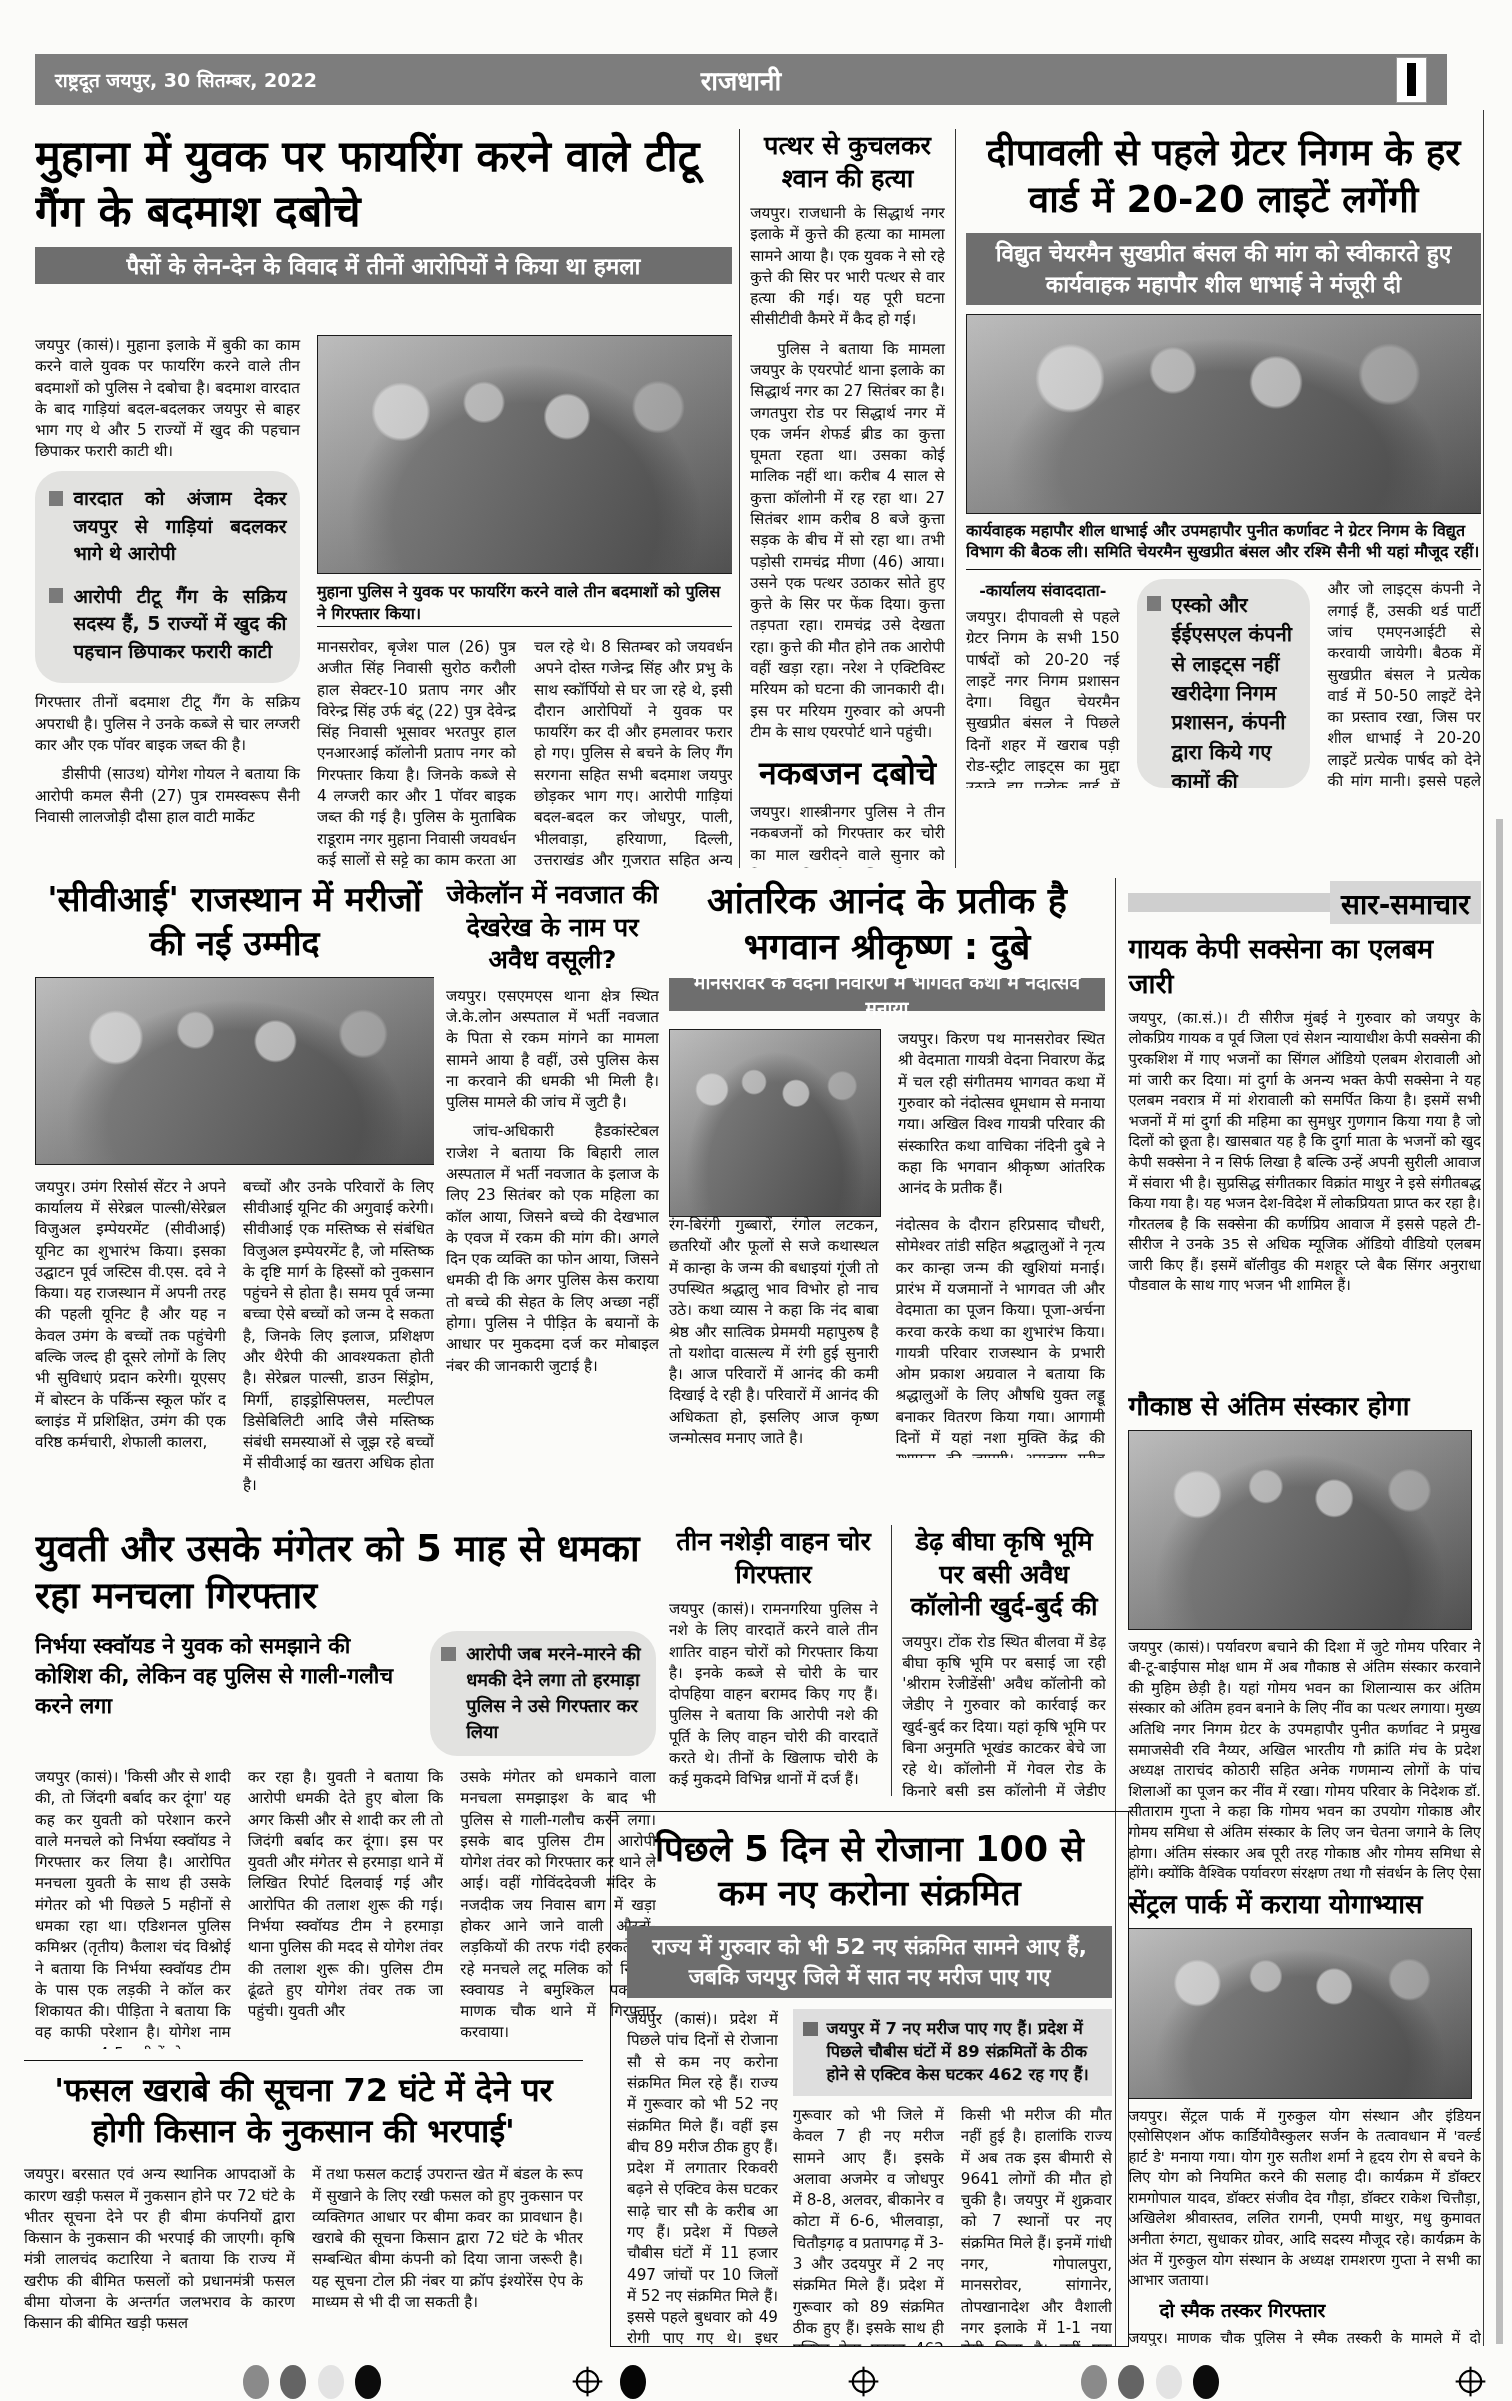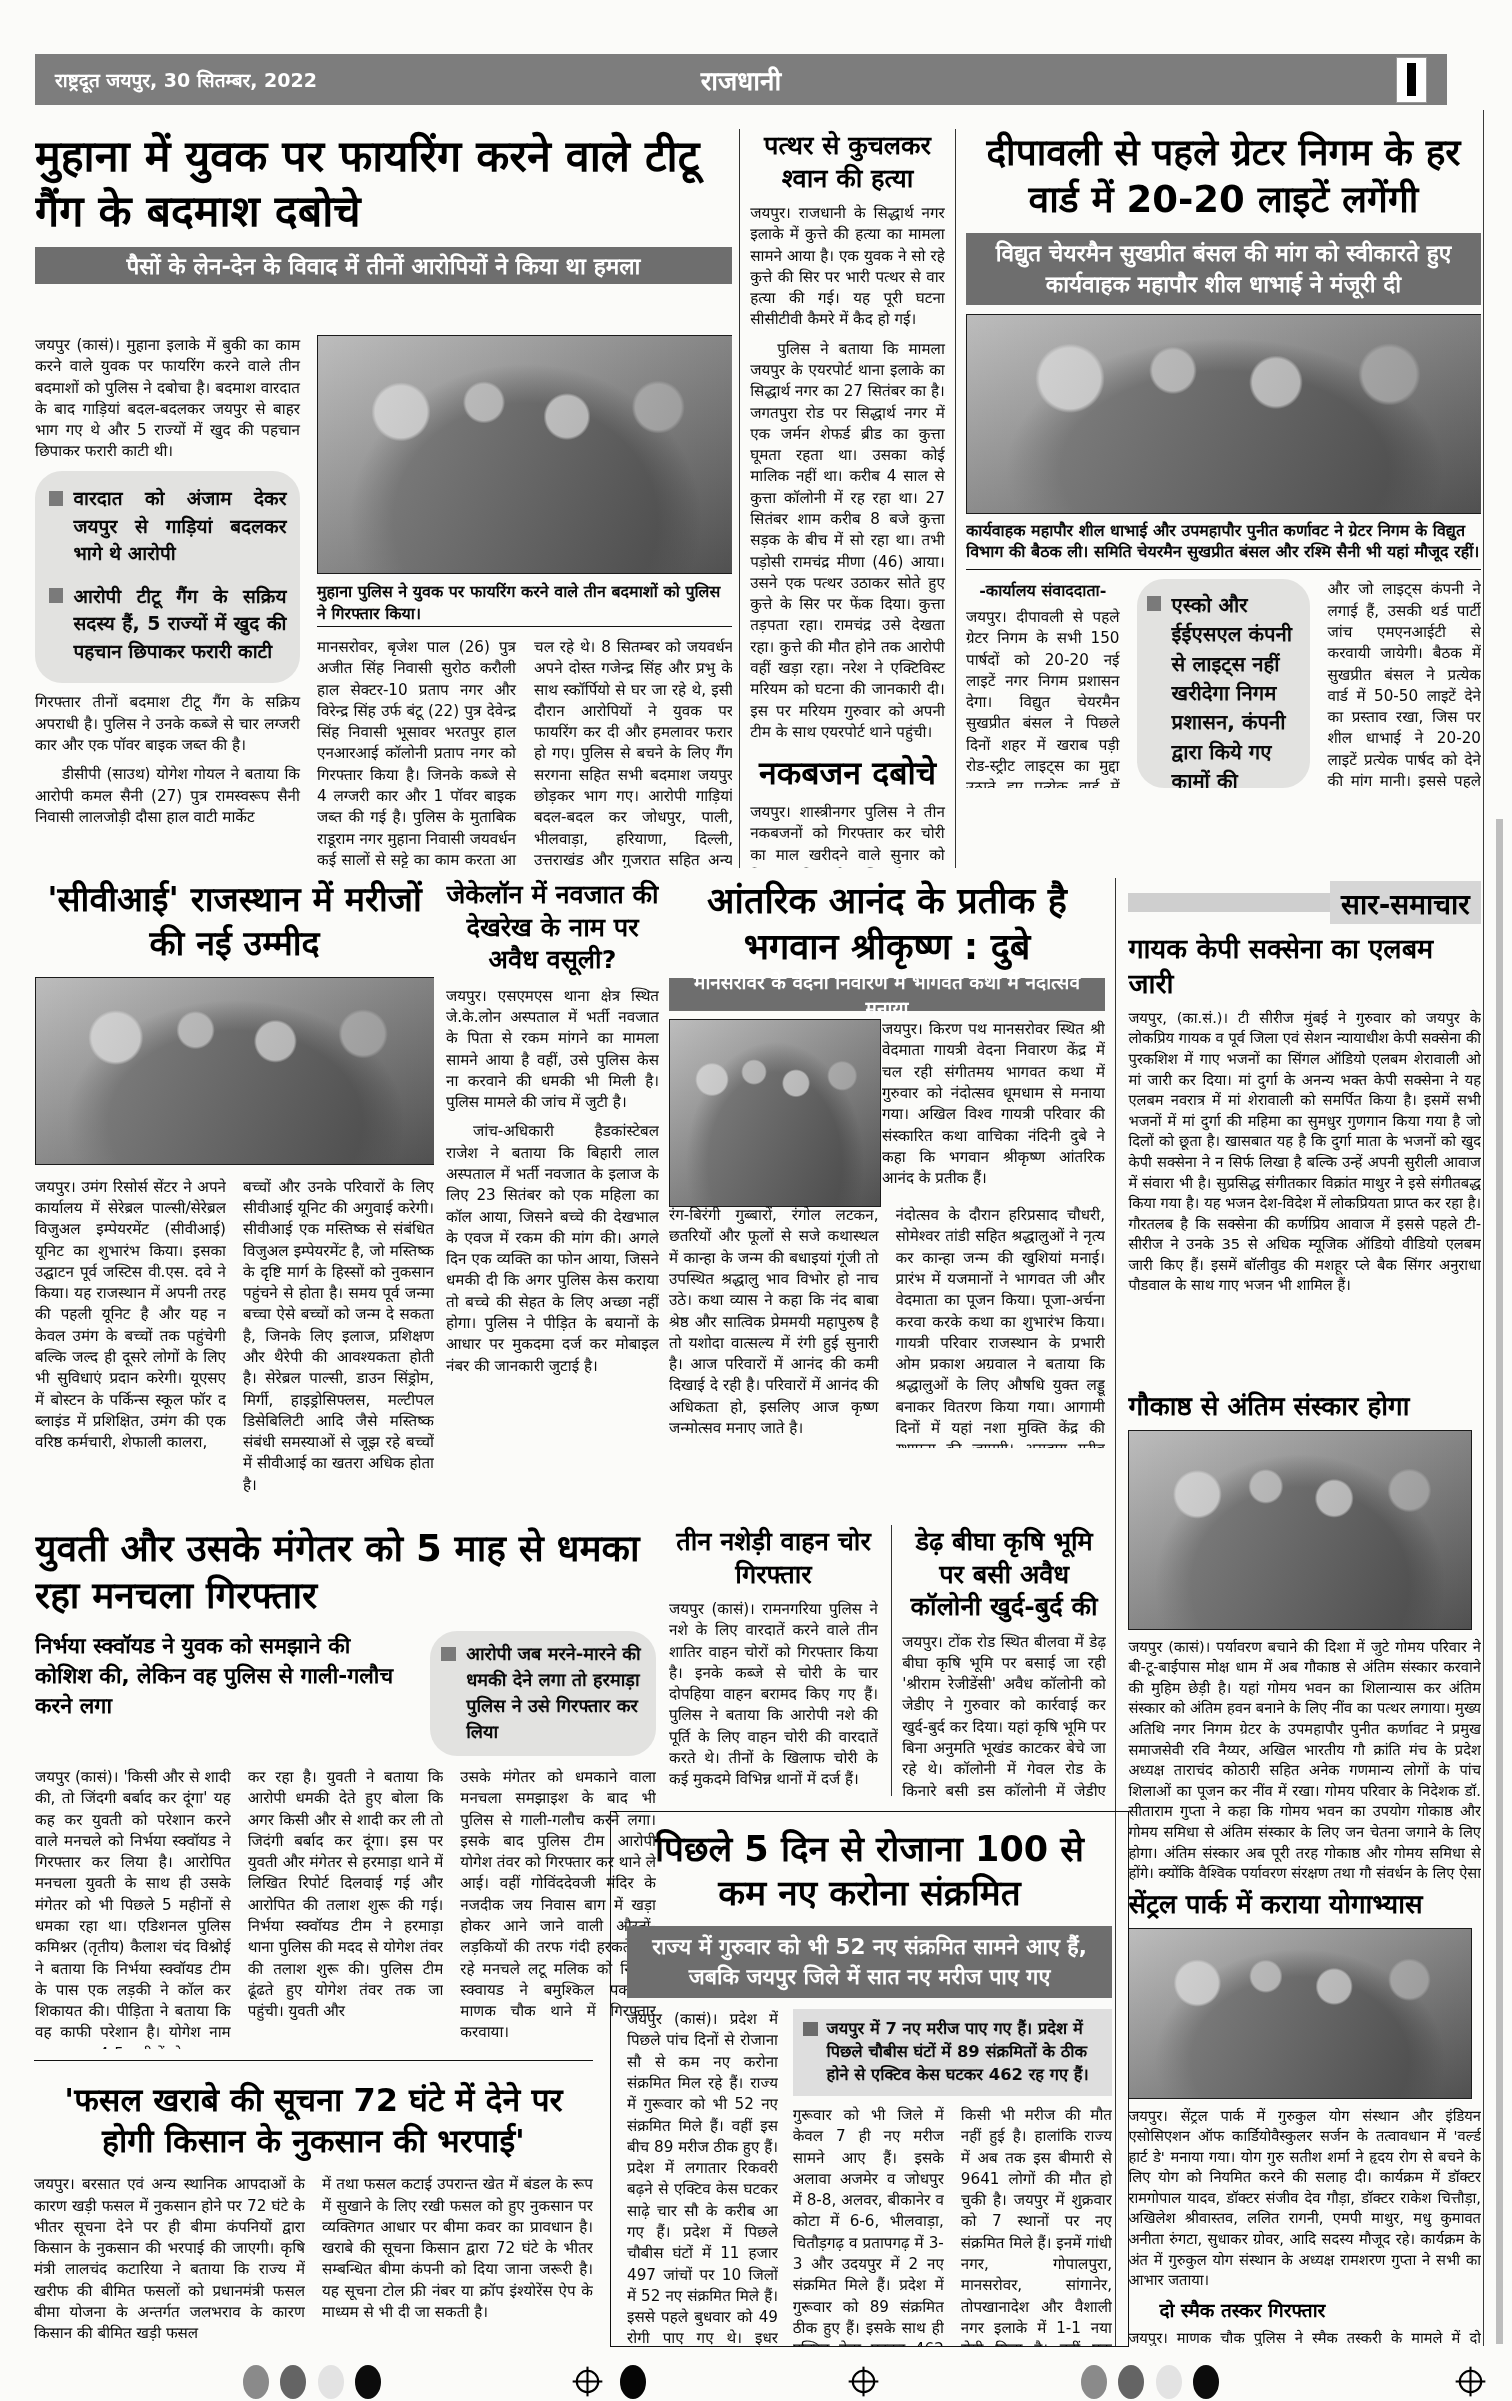--- a/index.html
+++ b/index.html
@@ -156,21 +156,21 @@
     <h2 class="hl hl-sm center" style="margin:0 0 10.2px 0;">जेकेलॉन में नवजात की देखरेख के नाम पर अवैध वसूली?</h2>
     <div class="body">
       <p class="noindent">जयपुर। एसएमएस थाना क्षेत्र स्थित जे.के.लोन अस्पताल में भर्ती नवजात के पिता से रकम मांगने का मामला सामने आया है वहीं, उसे पुलिस केस ना करवाने की धमकी भी मिली है। पुलिस मामले की जांच में जुटी है।</p>
       <p>जांच-अधिकारी हैडकांस्टेबल राजेश ने बताया कि बिहारी लाल अस्पताल में भर्ती नवजात के इलाज के लिए 23 सितंबर को एक महिला का कॉल आया, जिसने बच्चे की देखभाल के एवज में रकम की मांग की। अगले दिन एक व्यक्ति का फोन आया, जिसने धमकी दी कि अगर पुलिस केस कराया तो बच्चे की सेहत के लिए अच्छा नहीं होगा। पुलिस ने पीड़ित के बयानों के आधार पर मुकदमा दर्ज कर मोबाइल नंबर की जानकारी जुटाई है।</p>
     </div>
   </section>
 
   <section class="art" style="left:669px;top:878px;width:436px;height:641px;">
     <h2 class="hl center" style="font-size:36px;margin:0;">आंतरिक आनंद के प्रतीक है भगवान श्रीकृष्ण : दुबे</h2>
     <div class="revbar" style="margin-top:8px;height:33px;font-size:19px;">मानसरोवर के वेदना निवारण में भागवत कथा में नंदोत्सव मनाया</div>
-    <div style="display:flex;gap:1px;margin-top:8px;height:186px;">
+    <div style="display:flex;gap:17px;margin-top:18px;height:186px;">
       <div class="photo" style="flex:0 0 210px;height:186px;"></div>
       <div class="body" style="flex:1;overflow:hidden;">
         <p class="noindent">जयपुर। किरण पथ मानसरोवर स्थित श्री वेदमाता गायत्री वेदना निवारण केंद्र में चल रही संगीतमय भागवत कथा में गुरुवार को नंदोत्सव धूमधाम से मनाया गया। अखिल विश्व गायत्री परिवार की संस्कारित कथा वाचिका नंदिनी दुबे ने कहा कि भगवान श्रीकृष्ण आंतरिक आनंद के प्रतीक हैं।</p>
       </div>
     </div>
     <div class="cols" style="margin-top:0;height:243px;">
       <div class="col body">
           <p class="noindent">रंग-बिरंगी गुब्बारों, रंगोल लटकन, छतरियों और फूलों से सजे कथास्थल में कान्हा के जन्म की बधाइयां गूंजी तो उपस्थित श्रद्धालु भाव विभोर हो नाच उठे। कथा व्यास ने कहा कि नंद बाबा श्रेष्ठ और सात्विक प्रेममयी महापुरुष है तो यशोदा वात्सल्य में रंगी हुई सुनारी है। आज परिवारों में आनंद की कमी दिखाई दे रही है। परिवारों में आनंद की अधिकता हो, इसलिए आज कृष्ण जन्मोत्सव मनाए जाते है।</p>
         </div>
       <div class="col body">
@@ -262,21 +262,21 @@
               <p class="noindent">गुरूवार को भी जिले में केवल 7 ही नए मरीज सामने आए हैं। इसके अलावा अजमेर व जोधपुर में 8-8, अलवर, बीकानेर व कोटा में 6-6, भीलवाड़ा, चितौड़गढ़ व प्रतापगढ़ में 3-3 और उदयपुर में 2 नए संक्रमित मिले हैं। प्रदेश में गुरूवार को 89 संक्रमित ठीक हुए हैं। इसके साथ ही एक्टिव केस घटकर 462 रह गए हैं। इनमें 95 मामले जयपुर में बचे हैं। उधर राज्य में गुरूवार को करोना से</p>
             </div>
           <div class="col body">
               <p class="noindent">किसी भी मरीज की मौत नहीं हुई है। हालांकि राज्य में अब तक इस बीमारी से 9641 लोगों की मौत हो चुकी है। जयपुर में शुक्रवार को 7 स्थानों पर नए संक्रमित मिले हैं। इनमें गांधी नगर, गोपालपुरा, मानसरोवर, सांगानेर, तोपखानादेश और वैशाली नगर इलाके में 1-1 नया रोगी मिला है। वहीं एक संक्रमित का पता गलत मिला है। इस बीच जिले में 13 मरीज ठीक भी हुए हैं।</p>
             </div>
         </div>
       </div>
     </div>
   </section>
 
-  <section class="art" style="left:34px;top:2060px;width:559px;height:287px;border-top:1.7px solid #111;padding-top:19px;">
+  <section class="art" style="left:24px;top:2060px;width:559px;height:287px;border-top:1.7px solid #111;padding-top:9px;">
     <h1 class="hl center" style="font-size:32px;margin:0;">'फसल खराबे की सूचना 72 घंटे में देने पर होगी किसान के नुकसान की भरपाई'</h1>
     <div class="cols" style="margin-top:12.4px;height:169px;">
       <div class="col body">
           <p class="noindent">जयपुर। बरसात एवं अन्य स्थानिक आपदाओं के कारण खड़ी फसल में नुकसान होने पर 72 घंटे के भीतर सूचना देने पर ही बीमा कंपनियों द्वारा किसान के नुकसान की भरपाई की जाएगी। कृषि मंत्री लालचंद कटारिया ने बताया कि राज्य में खरीफ की बीमित फसलों को प्रधानमंत्री फसल बीमा योजना के अन्तर्गत जलभराव के कारण किसान की बीमित खड़ी फसल</p>
         </div>
       <div class="col body">
           <p class="noindent">में तथा फसल कटाई उपरान्त खेत में बंडल के रूप में सुखाने के लिए रखी फसल को हुए नुकसान पर व्यक्तिगत आधार पर बीमा कवर का प्रावधान है। खराबे की सूचना किसान द्वारा 72 घंटे के भीतर सम्बन्धित बीमा कंपनी को दिया जाना जरूरी है। यह सूचना टोल फ्री नंबर या क्रॉप इंश्योरेंस ऐप के माध्यम से भी दी जा सकती है।</p>
         </div>
     </div>
   </section>

